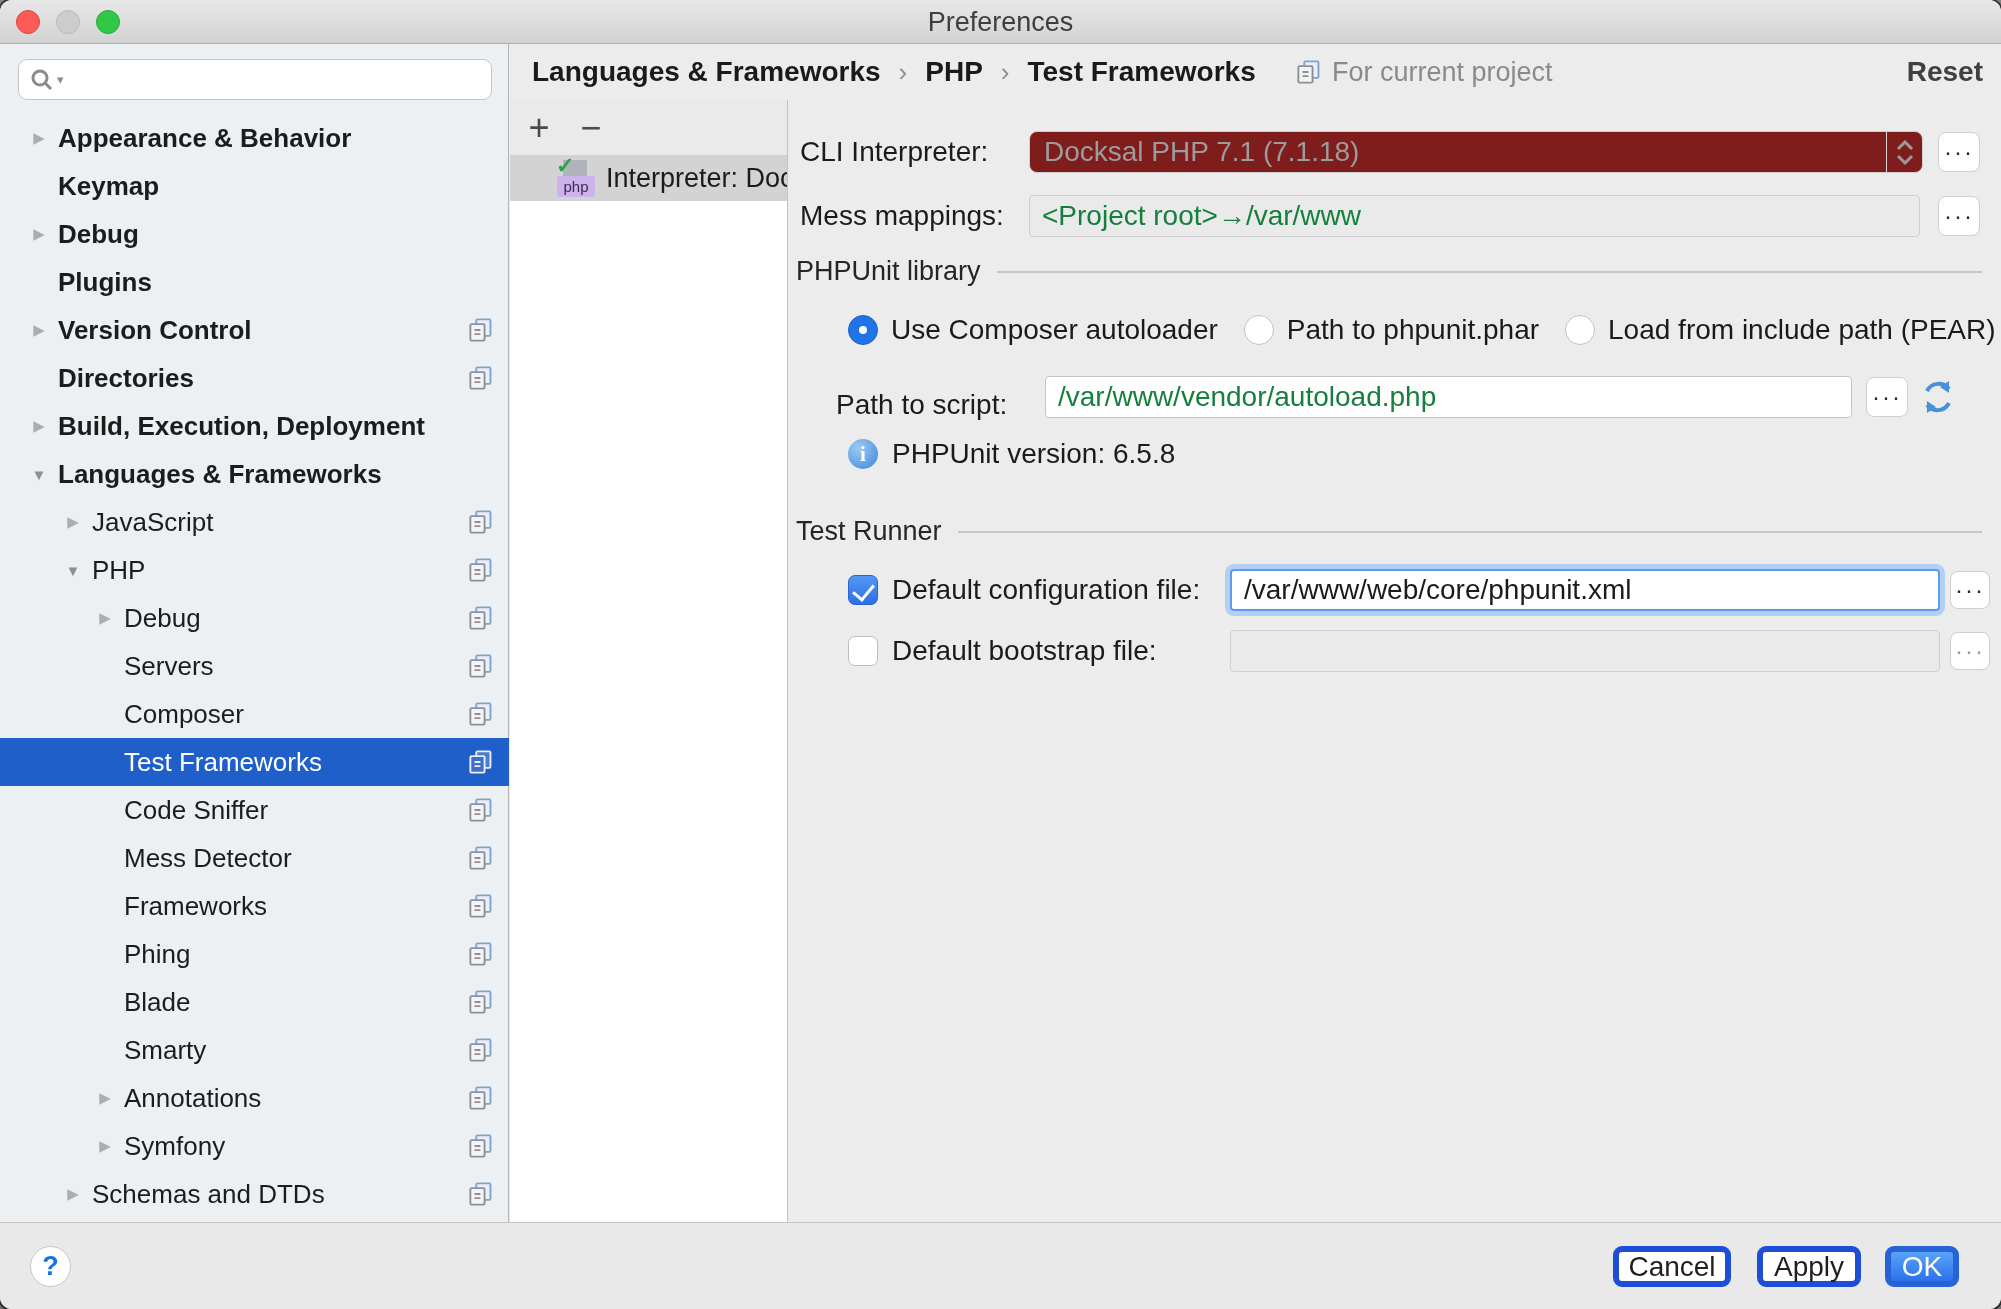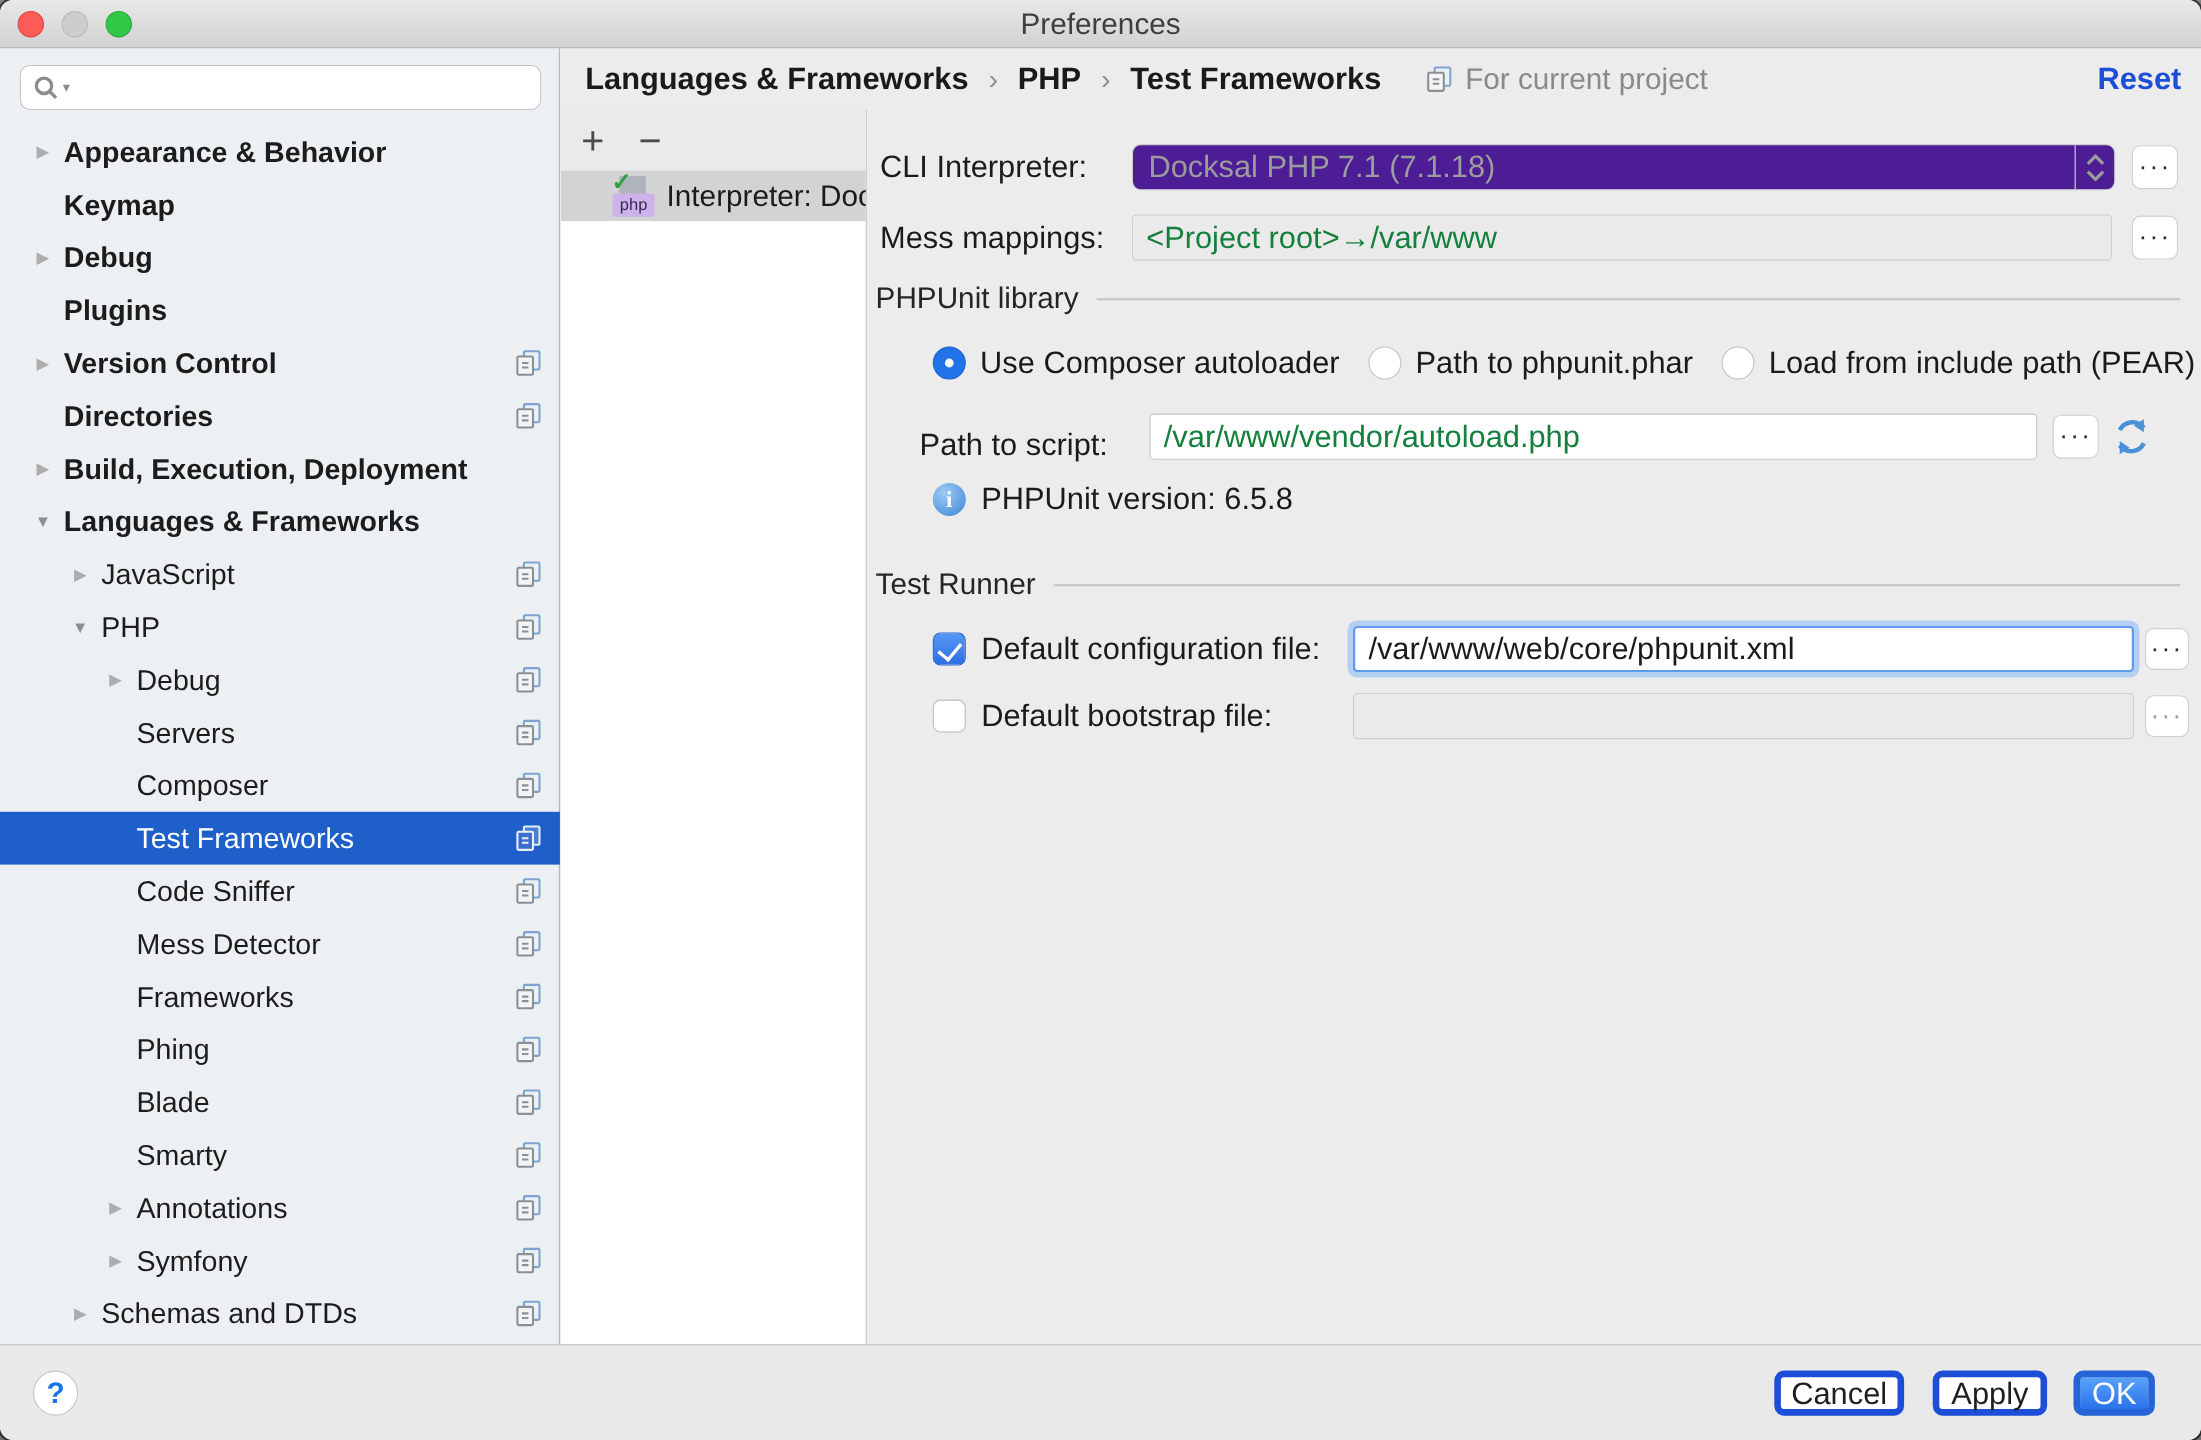--- a/index.html
+++ b/index.html
@@ -44,39 +44,39 @@
   .tree-row.selected .scope .front{fill:#3A70CB;stroke:#EDEFF3;}
   .tree-row.selected .scope .lines{stroke:#EDEFF3;}
 
   
   .header{position:absolute;left:510px;top:44px;width:1491px;height:56px;background:#ECECEC;}
   .crumbs{position:absolute;left:22px;top:0;height:56px;display:flex;align-items:center;gap:18px;}
   .crumb{font-size:28px;font-weight:bold;color:#1A1A1A;}
   .crumb-sep{font-size:26px;color:#8E8E8E;}
   .scopenote{position:absolute;left:786px;top:0;height:56px;display:flex;align-items:center;gap:10px;color:#8A8A8A;font-size:27px;}
   .reset{position:absolute;right:18px;top:0;height:56px;display:flex;align-items:center;
-         color:#1d4ed8;font-size:28px;font-weight:bold;cursor:pointer;}
+         color:#404040;font-size:28px;font-weight:bold;cursor:pointer;}
 
   
   .midpanel{position:absolute;left:510px;top:100px;width:278px;height:1122px;background:#FFFFFF;border-right:1px solid #C2C2C2;}
   .midbar{position:absolute;left:0;top:0;width:100%;height:55px;background:#EAEAEA;display:flex;align-items:center;gap:22px;padding-left:14px;}
   .tbtn{font-size:36px;color:#4A4A4A;line-height:1;width:30px;text-align:center;cursor:default;}
   .interp-row{position:absolute;left:0;top:55px;width:100%;height:46px;background:#D3D3D3;display:flex;align-items:center;
               overflow:hidden;white-space:nowrap;font-size:27px;color:#1B1B1B;padding-left:44px;}
   .phpicon{position:relative;width:42px;height:42px;flex:0 0 42px;margin-right:10px;}
   .phpicon .sq{position:absolute;left:9px;top:3px;width:24px;height:17px;background:#AEB4BA;}
   .phpicon .chk{position:absolute;left:2px;top:-4px;color:#2FA043;font-size:22px;font-weight:bold;}
   .phpicon .badge{position:absolute;left:3px;top:19px;width:38px;height:21px;background:#CDB2EC;border-radius:3px;
                   color:#3A2B52;font-size:15px;display:flex;align-items:center;justify-content:center;}
 
   
   .form{position:absolute;left:790px;top:100px;width:1211px;height:1122px;background:#ECECEC;overflow:hidden;}
   .frow{position:absolute;display:flex;align-items:center;}
   .flabel{font-size:28px;color:#1B1B1B;white-space:nowrap;}
-  .combo{position:absolute;left:239px;top:31px;width:894px;height:42px;background:#4c1d95;border:1px solid #D0D0D0;
+  .combo{position:absolute;left:239px;top:31px;width:894px;height:42px;background:#7f1d1d;border:1px solid #D0D0D0;
          border-radius:8px;display:flex;align-items:center;}
   .combo .val{flex:1;padding-left:14px;font-size:28px;color:#9C9C9C;white-space:nowrap;overflow:hidden;}
   .stepper{width:36px;height:100%;border-left:1px solid #D6D6D6;display:flex;flex-direction:column;align-items:center;justify-content:center;gap:3px;}
   .stepper svg{display:block;}
   .browse{position:absolute;width:42px;height:40px;background:#FFFFFF;border:1px solid #CFCFCF;border-radius:8px;
           display:flex;align-items:center;justify-content:center;font-size:24px;letter-spacing:2px;color:#2B2B2B;}
   .browse.dim{color:#9A9A9A;}
   .field{background:#FFFFFF;border:1px solid #C4C4C4;border-radius:4px;font-size:28px;color:#15803d;
          padding:0 12px;display:flex;align-items:center;white-space:nowrap;overflow:hidden;}
   .field.gray{background:#EAEAEA;border-color:#CFCFCF;}

